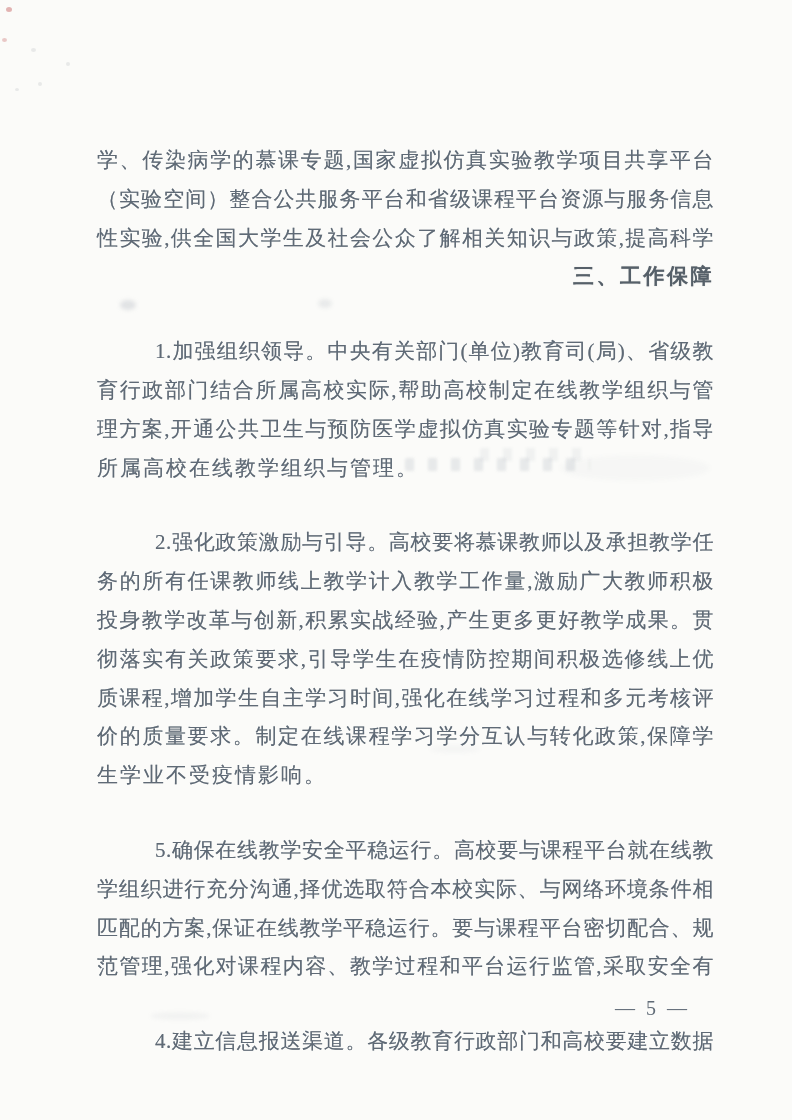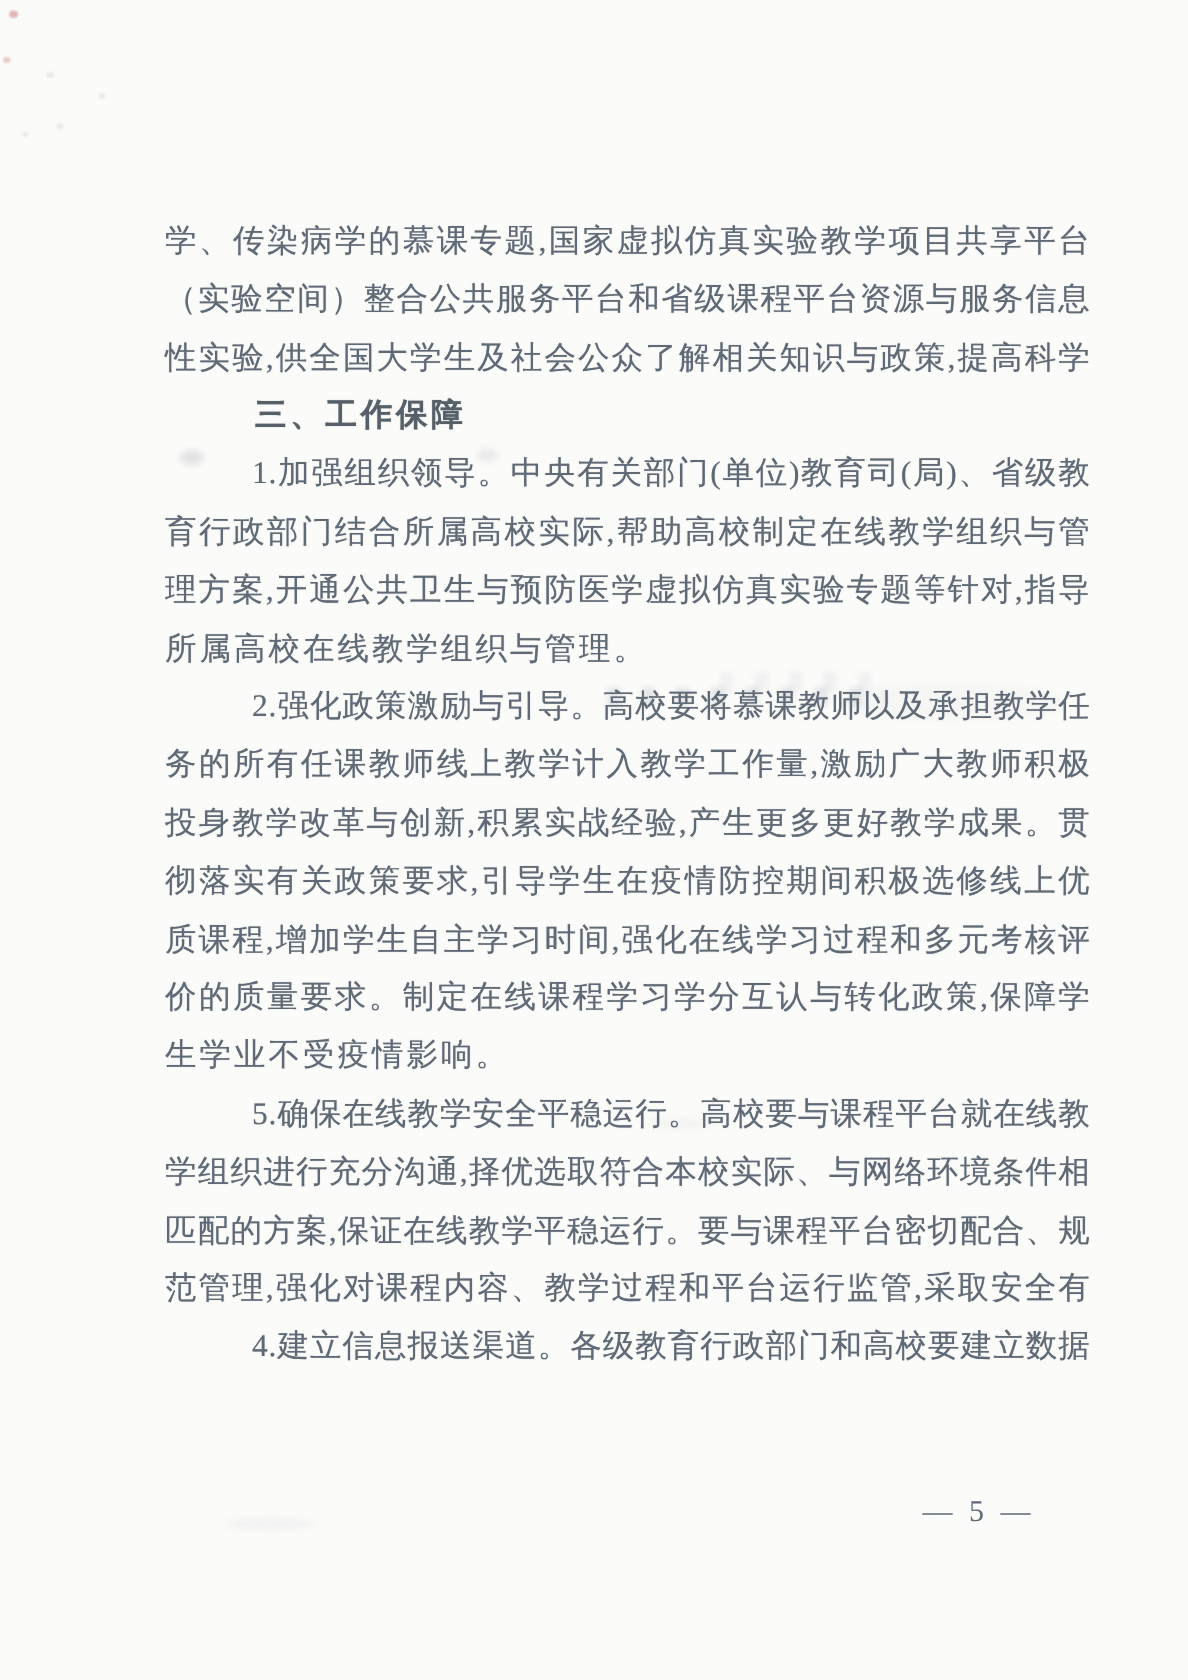--- a/index.html
+++ b/index.html
@@ -3,37 +3,38 @@
 <meta charset="utf-8">
 <style>
   html,body{margin:0;padding:0;}
   body{width:792px;height:1120px;background:#ffffff;}
   .paper{
     position:relative;width:792px;height:1120px;overflow:hidden;
     background:var(--paper-bg,#fbfbf9);
     font-family:"Liberation Serif","DejaVu Serif",serif;
   }
   .doc-body{
-    position:absolute;left:110px;top:141px;width:617px;
+    position:absolute;left:97px;top:141px;width:617px;
   }
   .line{
     height:38.8px;line-height:38.8px;font-size:21px;
     color:var(--text-color,#5f6a76);
     letter-spacing:2px;
     white-space:normal;overflow:visible;
     text-shadow:0 0 .6px rgba(95,106,118,.55);
   }
   .line.justify{
     text-align:justify;text-align-last:justify;letter-spacing:0.5px;
   }
-  .line.indent{text-indent:58px;}
+  .line.indent{text-indent:58px;margin-top:36px;}
   .line.heading{
     font-weight:bold;text-indent:60px;letter-spacing:2.5px;
     color:var(--heading-color,#566069);
     text-shadow:0 0 .7px rgba(86,96,105,.6);
+    text-align:right;
   }
   .page-number{
     position:absolute;top:996px;left:520px;width:170px;height:24px;
     line-height:24px;text-align:right;font-size:20px;letter-spacing:3px;
     color:var(--text-color,#68727e);
   }
   
   .ghost-strip{
     position:absolute;height:13px;border-radius:2px;
     background:repeating-linear-gradient(90deg,

